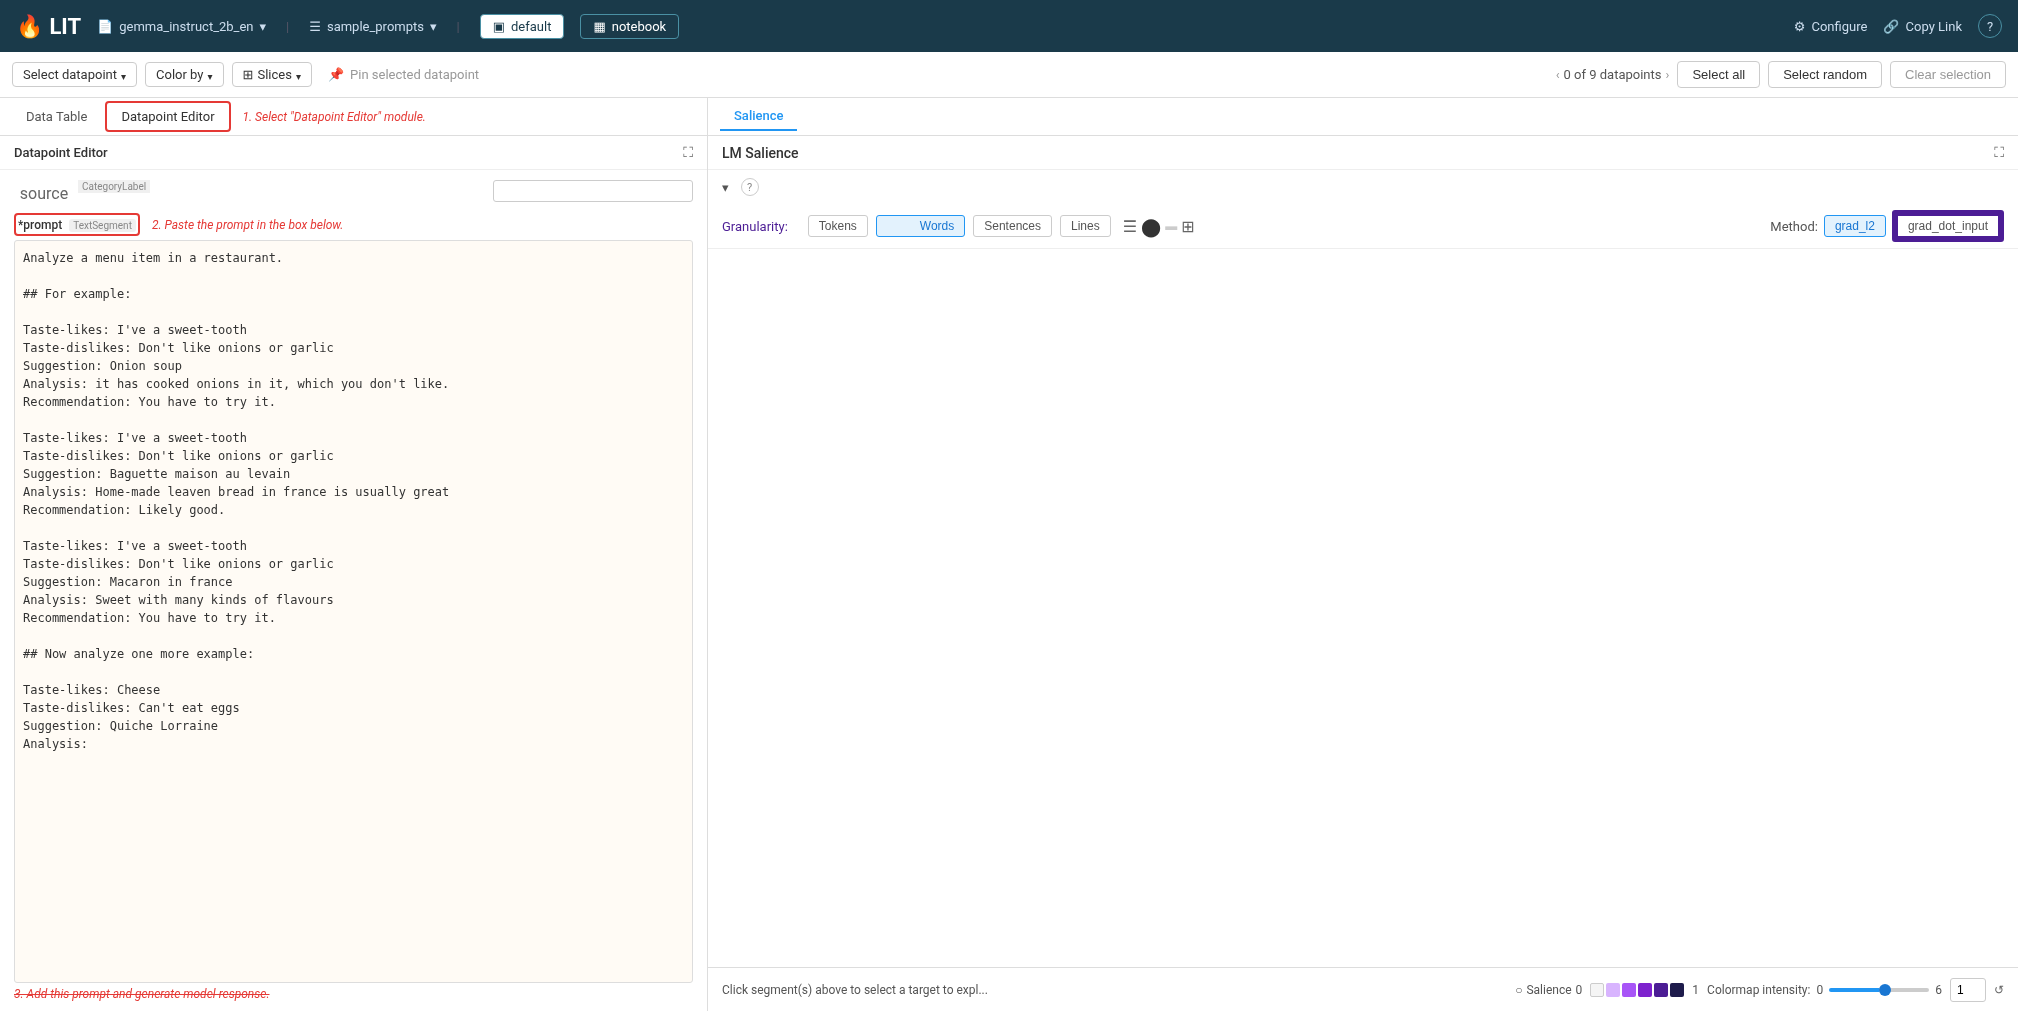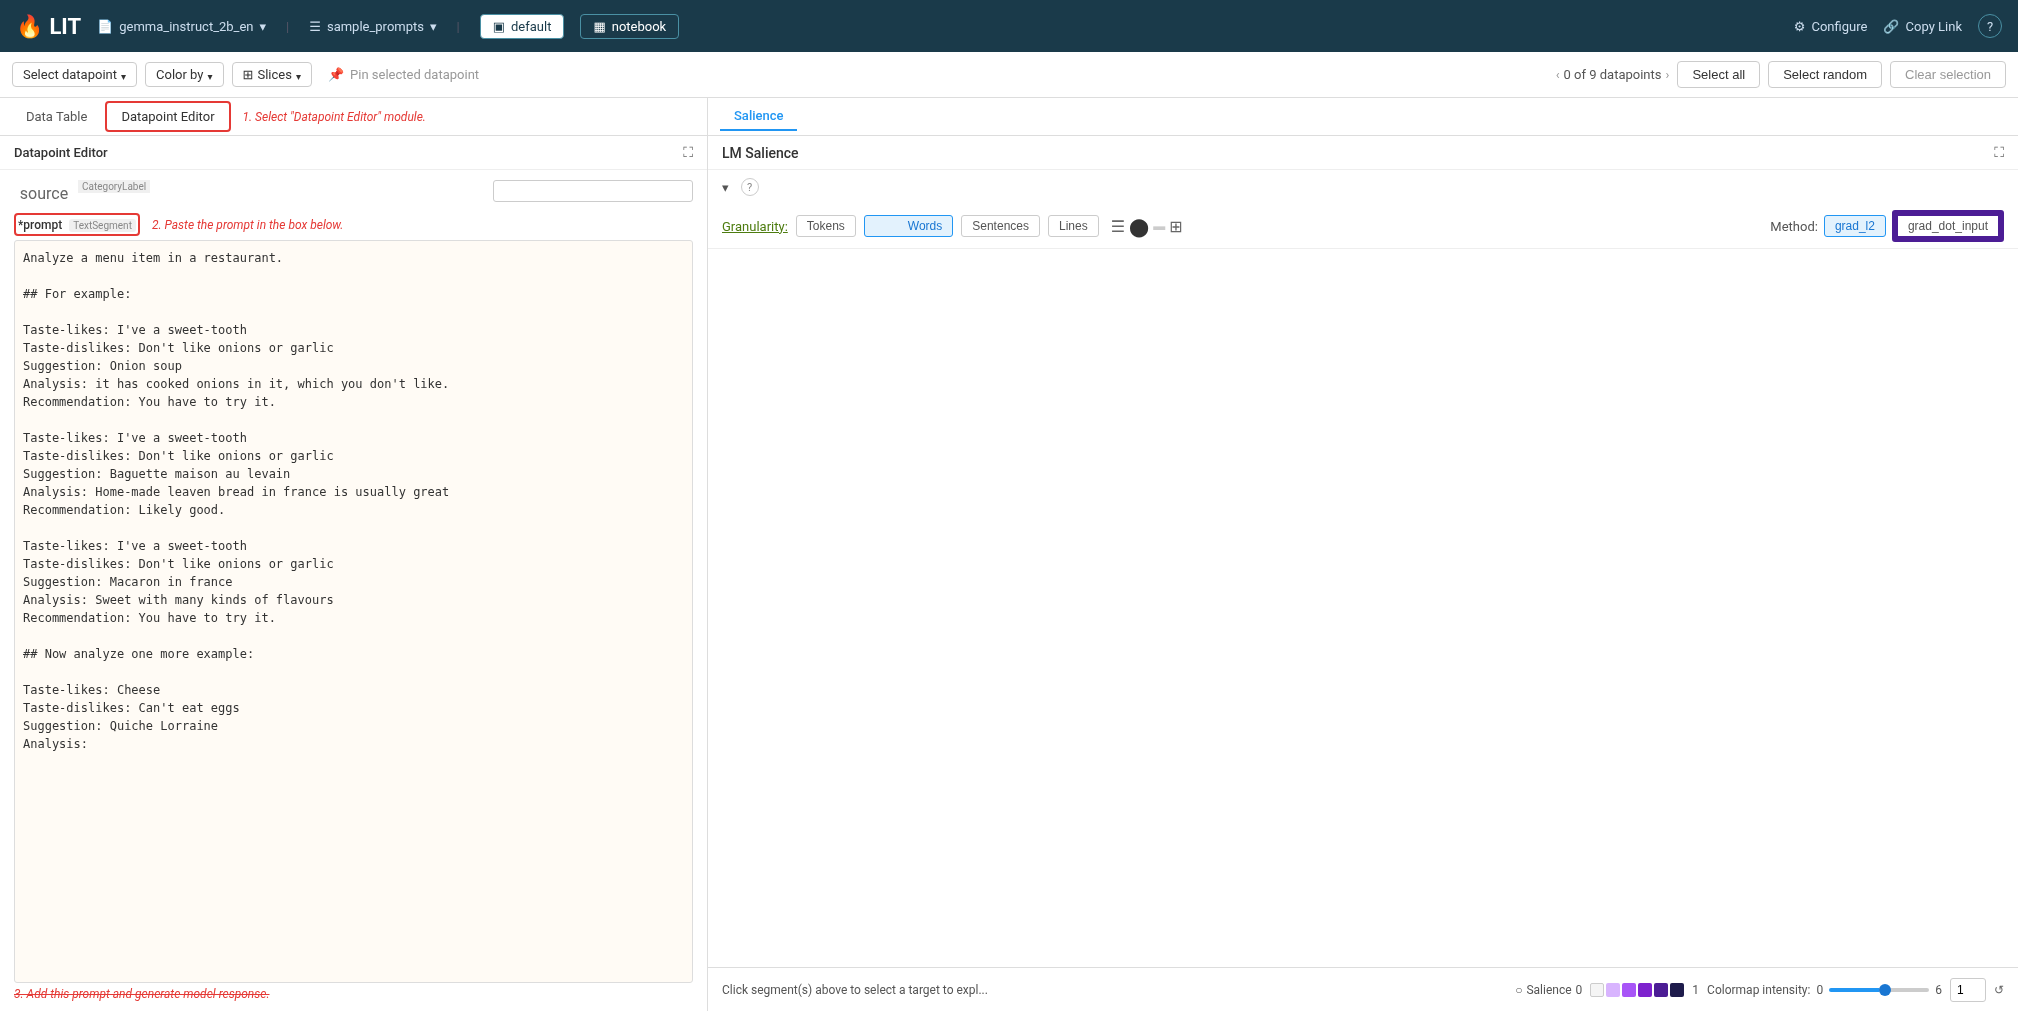--- a/index.html
+++ b/index.html
@@ -133,21 +133,21 @@
       font-size: 14px; font-weight: 500; color: #333;
     }
 
     
     .salience-controls { padding: 8px 14px; display: flex; align-items: center; gap: 12px; }
     .salience-dropdown { cursor: pointer; color: #555; }
     .salience-help { cursor: pointer; color: #888; border: 1px solid #ccc; border-radius: 50%; width: 18px; height: 18px; display: flex; align-items: center; justify-content: center; font-size: 11px; }
 
     
     .granularity-row { display: flex; align-items: center; padding: 6px 14px; gap: 8px; border-bottom: 1px solid #eee; }
-    .granularity-label { font-size: 13px; color: #4d7c0f; margin-right: 0; text-decoration: underline; }
+    .granularity-label { font-size: 13px; color: #4c1d95; margin-right: 12px; }
     .gran-btn {
       padding: 3px 10px; border: 1px solid #ccc; border-radius: 3px;
       background: white; cursor: pointer; font-size: 12px; color: #555;
     }
     .gran-btn.active { background: #e3f2fd; border-color: #2196f3; color: #1976d2; padding-left: 43px; }
     .gran-icons { display: flex; align-items: center; gap: 4px; margin-left: 4px; }
     .gran-icon { cursor: pointer; color: #666; font-size: 16px; }
     .gran-icon.active { color: #333; }
     .method-section { margin-left: auto; display: flex; align-items: center; gap: 6px; font-size: 13px; color: #555; }
     .method-btn {

